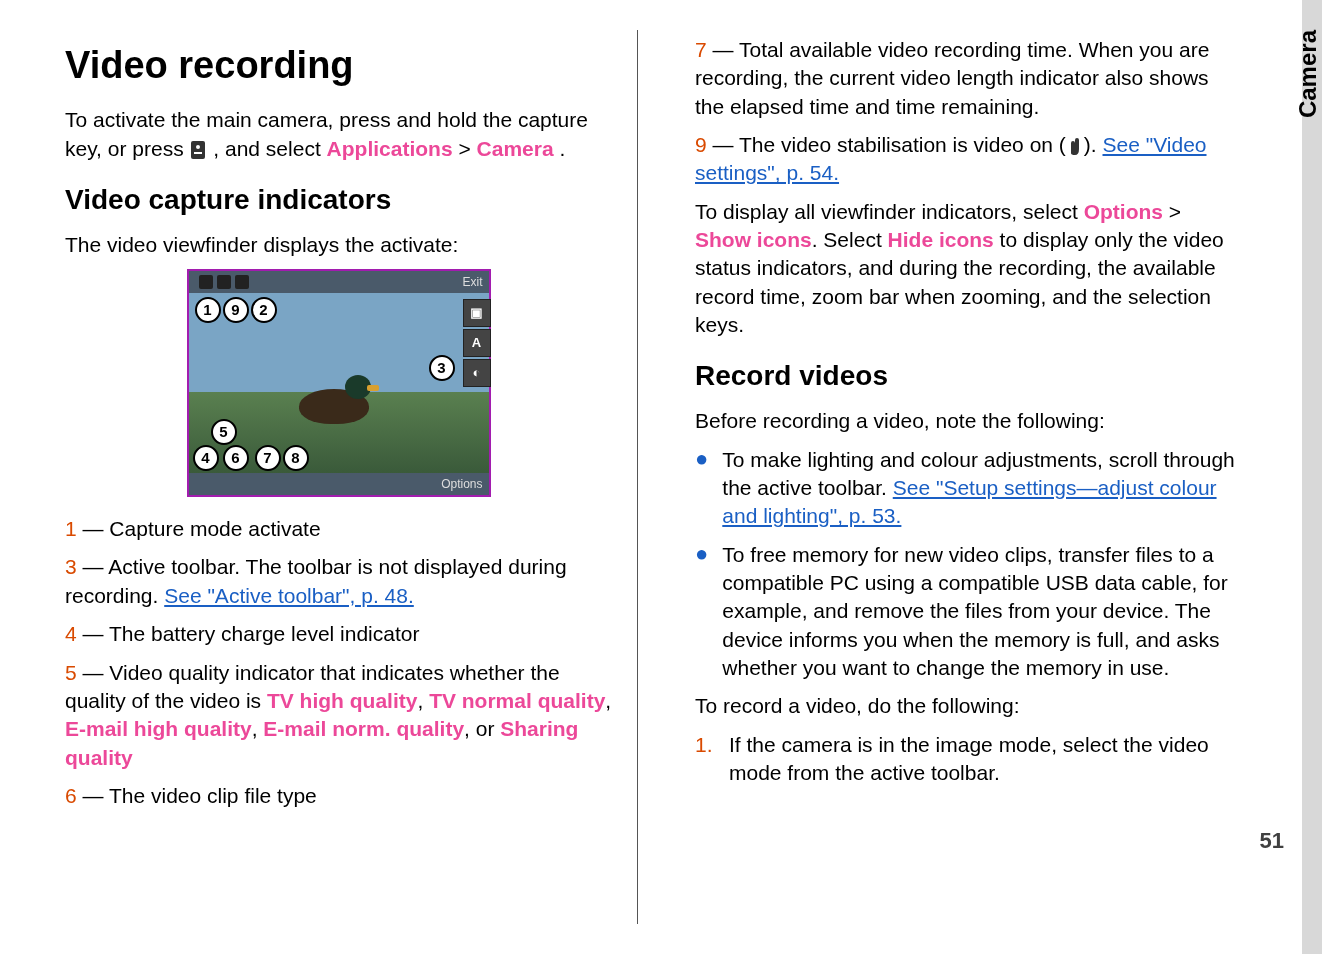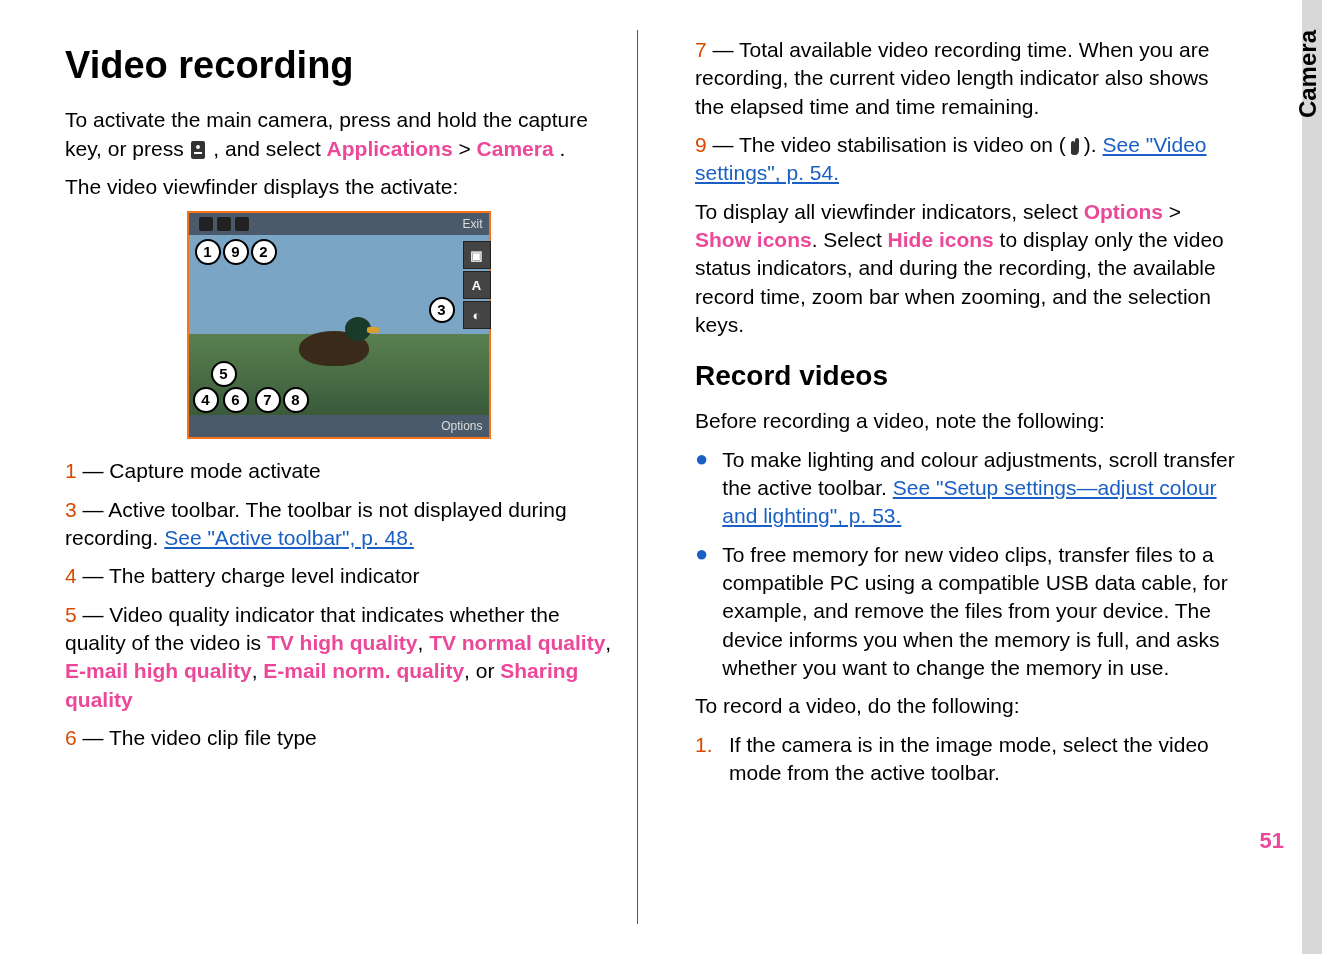--- a/index.html
+++ b/index.html
@@ -48,21 +48,21 @@
   .num-list li { display: flex; margin-bottom: 8px; }
   .num-marker { color: #d94a00; margin-right: 12px; min-width: 22px;}
   .icon-inline {
     display: inline-block;
     width: 18px; height: 22px;
     vertical-align: middle;
   }
   .screenshot-frame {
     width: 300px;
     margin: 10px auto 18px auto;
-    border: 2px solid #f97316;
+    border: 2px solid #a21caf;
     background: #2a3a4a;
     position: relative;
   }
   .sf-topbar, .sf-bottombar {
     height: 22px;
     background: #4a5a6a;
     color: #ddd;
     font-size: 12px;
     display: flex;
     align-items: center;
@@ -105,21 +105,21 @@
     top: 30px;
     font-size: 24px;
     font-weight: bold;
     transform: rotate(-90deg);
     transform-origin: right top;
   }
   .page-number {
     position: absolute;
     right: 38px;
     bottom: 100px;
-    color: #ec4899;
+    color: #404040;
     font-size: 22px;
     font-weight: bold;
   }
   .vert-bar {
     position:absolute;
     right: 0; top:0;
     width: 20px; height: 100%;
     background: #d8d8d8;
   }
 </style>
@@ -144,20 +144,21 @@
             <rect x="5" y="13" width="8" height="2" fill="#fff"></rect>
           </svg>
       </span>
       <span> , and select </span>
       <span class="ui-label">Applications</span>
       <span>  &gt; </span>
       <span class="ui-label">Camera</span>
       <span>.</span>
     </p>
 
+    <h2>Video capture indicators</h2>
     <p>The video viewfinder displays the activate:</p>
 
     <div class="screenshot-frame">
       <div class="sf-topbar">
         <div class="sf-topicons">
           <span></span>
           <span></span>
           <span></span>
         </div>
         <span>Exit</span>
@@ -220,21 +221,21 @@
       <span>To display all viewfinder indicators, select </span><span class="ui-label">Options</span><span>  &gt; </span><span class="ui-label">Show icons</span><span>. Select </span><span class="ui-label">Hide icons</span><span> to display only the video status indicators, and during the recording, the available record time, zoom bar when zooming, and the selection keys.</span>
     </p>
 
     <h2>Record videos</h2>
     <p>Before recording a video, note the following:</p>
 
     <ul class="bullet-list">
       <li>
         <span class="bullet-dot">●</span>
         <span>
-          <span>To make lighting and colour adjustments, scroll transfer the active toolbar. </span><a class="link">See "Setup settings—adjust colour and lighting", p. 53.</a>
+          <span>To make lighting and colour adjustments, scroll through the active toolbar. </span><a class="link">See "Setup settings—adjust colour and lighting", p. 53.</a>
         </span>
       </li>
       <li>
         <span class="bullet-dot">●</span>
         <span>To free memory for new video clips, transfer files to a compatible PC using a compatible USB data cable, for example, and remove the files from your device. The device informs you when the memory is full, and asks whether you want to change the memory in use.</span>
       </li>
     </ul>
 
     <p>To record a video, do the following:</p>
 

